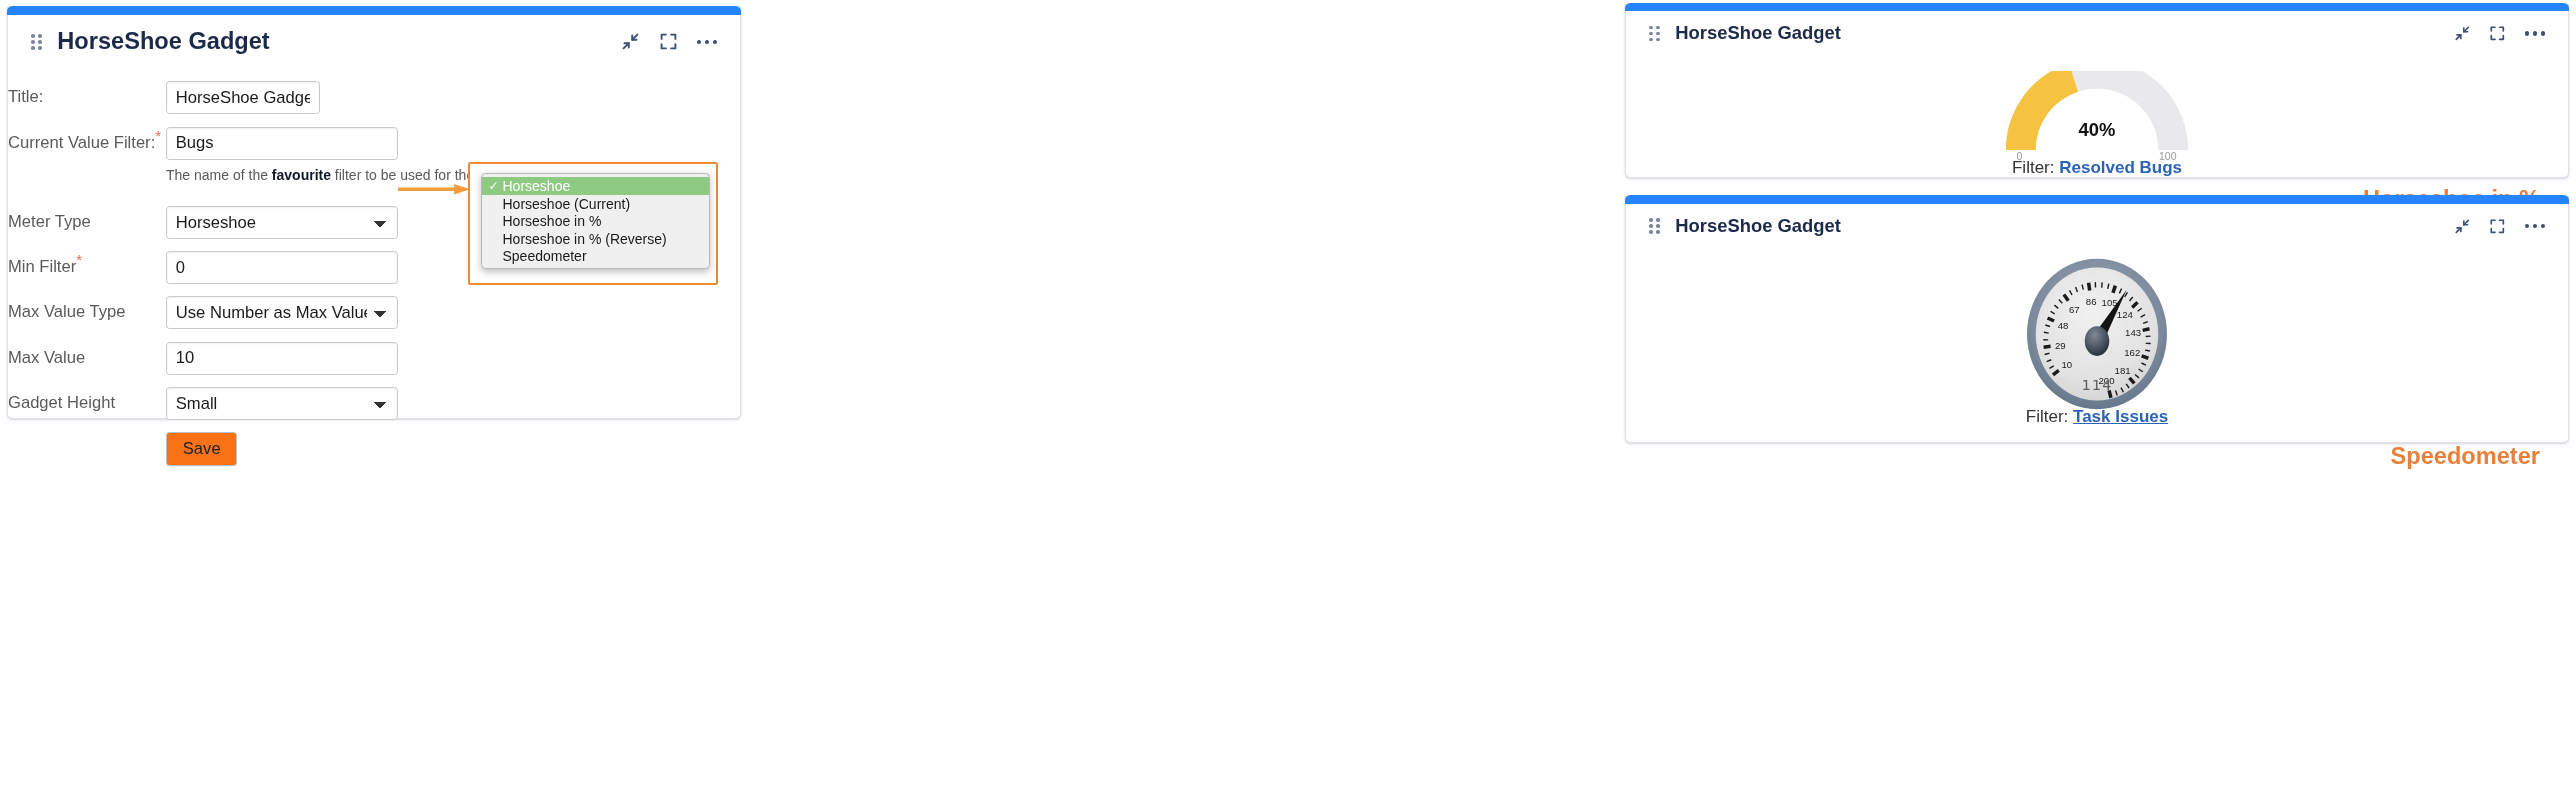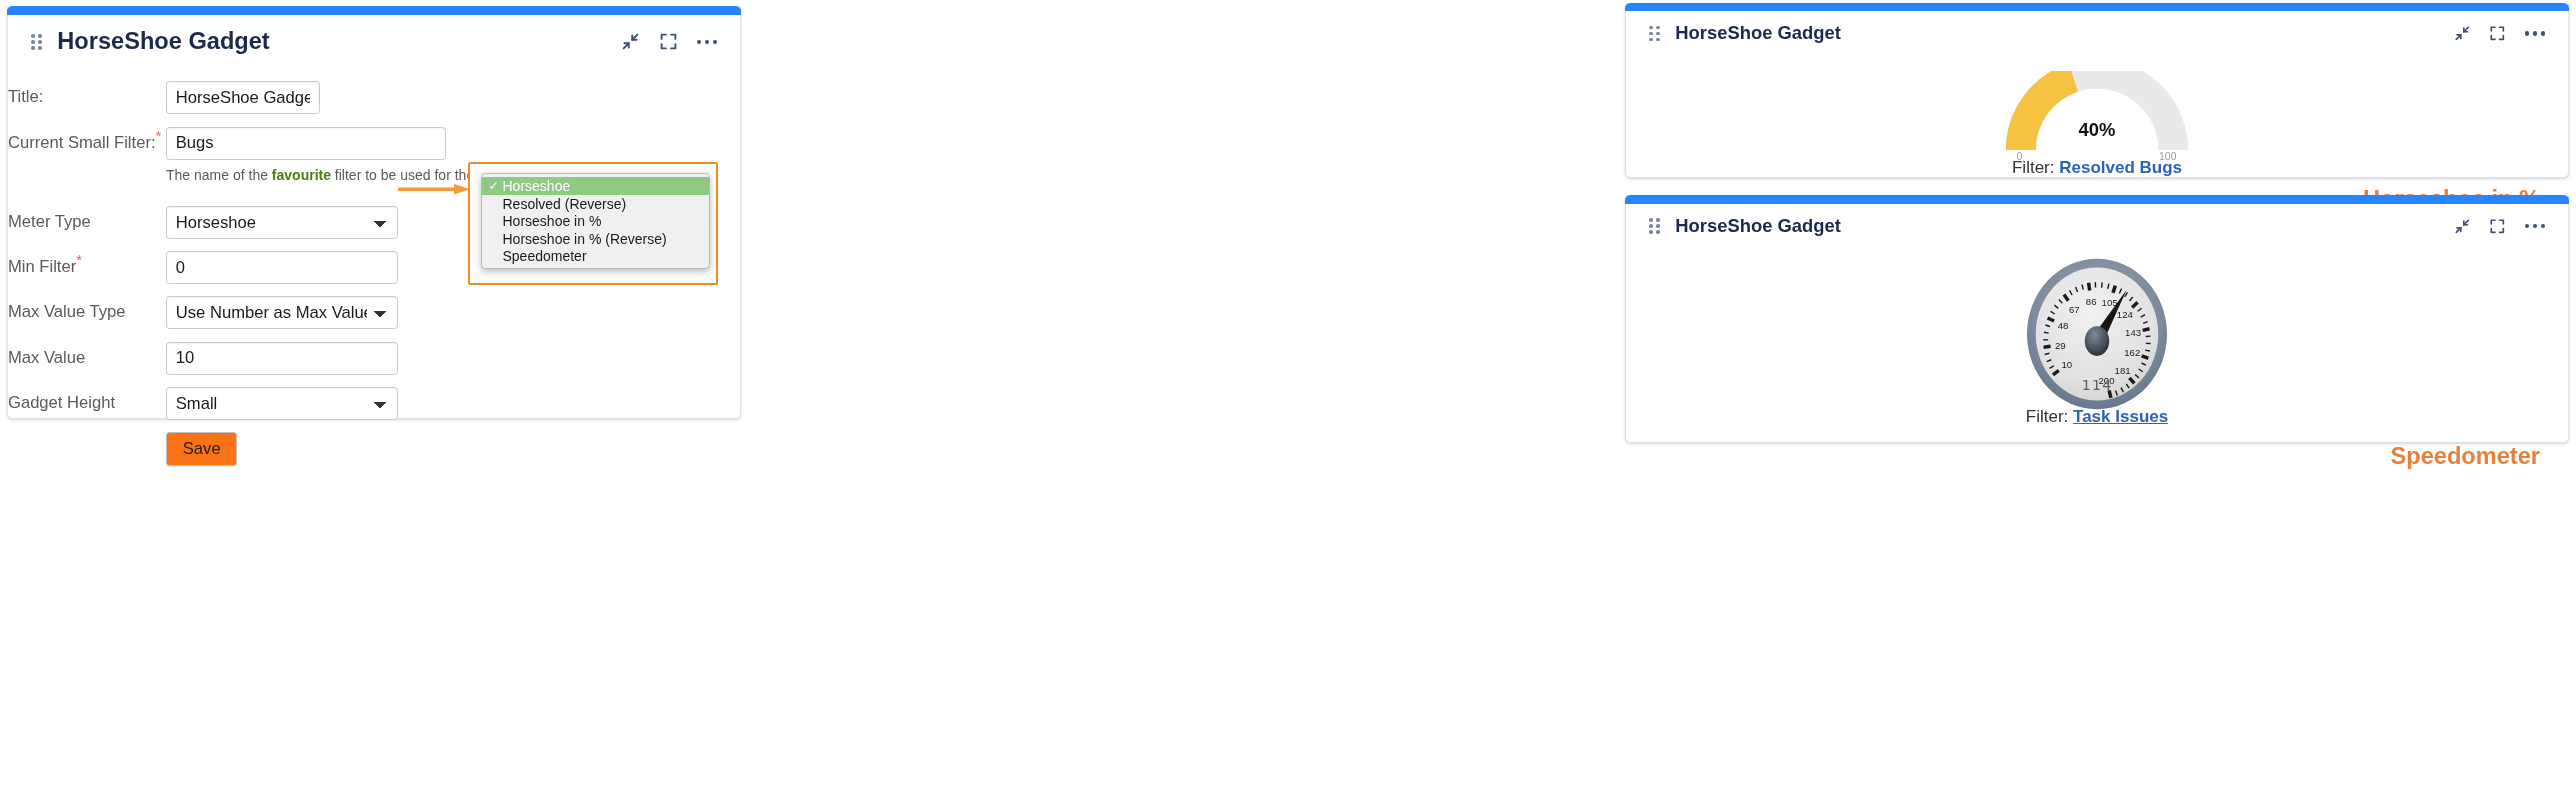--- a/index.html
+++ b/index.html
@@ -138,29 +138,29 @@
       linear-gradient(45deg, transparent 50%, #333 50%),
       linear-gradient(135deg, #333 50%, transparent 50%);
     background-position:
       calc(100% - 16.6px) 14px,
       calc(100% - 10.5px) 14px;
     background-size: 6.1px 6.1px, 6.1px 6.1px;
     background-repeat: no-repeat;
     cursor: pointer;
   }
   .w-title  { width: 154px; }
-  .w-filter { width: 280px; }
+  .w-filter { width: 232px; }
   .w-std    { width: 232px; }
   .help-text {
     font-size: 14px;
     color: #5a5a5a;
     margin-top: 6.1px;
     line-height: 1.3;
   }
-  .help-text b { color: #4d7c0f; margin-top: 24px; }
+  .help-text b { color: #0f172a; margin-top: 24px; }
   .save-btn {
     font-family: "Liberation Sans", sans-serif;
     font-size: 16.6px;
     color: #222;
     background: #f97316;
     border: 0.9px solid #c0c0c0;
     border-radius: 3.5px;
     padding: 6.1px 15.8px;
     cursor: pointer;
     box-shadow: 0 0.9px 0.9px rgba(0,0,0,.05);
@@ -326,21 +326,21 @@
     <div class="config-form">
 
       <div class="form-row">
         <div class="form-label">Title:</div>
         <div class="field-col">
           <input class="text-input w-title" type="text" value="HorseShoe Gadget" style="">
         </div>
       </div>
 
       <div class="form-row">
-        <div class="form-label"><span>Current Small Filter:</span><span class="req-star">*</span></div>
+        <div class="form-label"><span>Current Value Filter:</span><span class="req-star">*</span></div>
         <div class="field-col">
           <input class="text-input w-filter" type="text" value="Bugs" style="">
           <div class="help-text"><span>The name of the </span><b>favourite</b><span> filter to be used for the current value.</span></div>
         </div>
       </div>
 
       <div class="form-row" style="margin-top:22px">
         <div class="form-label">Meter Type</div>
         <div class="field-col">
           <select class="select-input w-std" id="meter-type-select"><option>Horseshoe</option></select>
@@ -391,21 +391,21 @@
   </svg>
 
   <div id="dropdown-callout">
     <div id="option-list">
         <div class="option-item selected">
           <span class="tick">✓</span>
           <span>Horseshoe</span>
         </div>
         <div class="option-item">
           <span class="tick"></span>
-          <span>Resolved (Reverse)</span>
+          <span>Horseshoe (Current)</span>
         </div>
         <div class="option-item">
           <span class="tick"></span>
           <span>Horseshoe in %</span>
         </div>
         <div class="option-item">
           <span class="tick"></span>
           <span>Horseshoe in % (Reverse)</span>
         </div>
         <div class="option-item">

